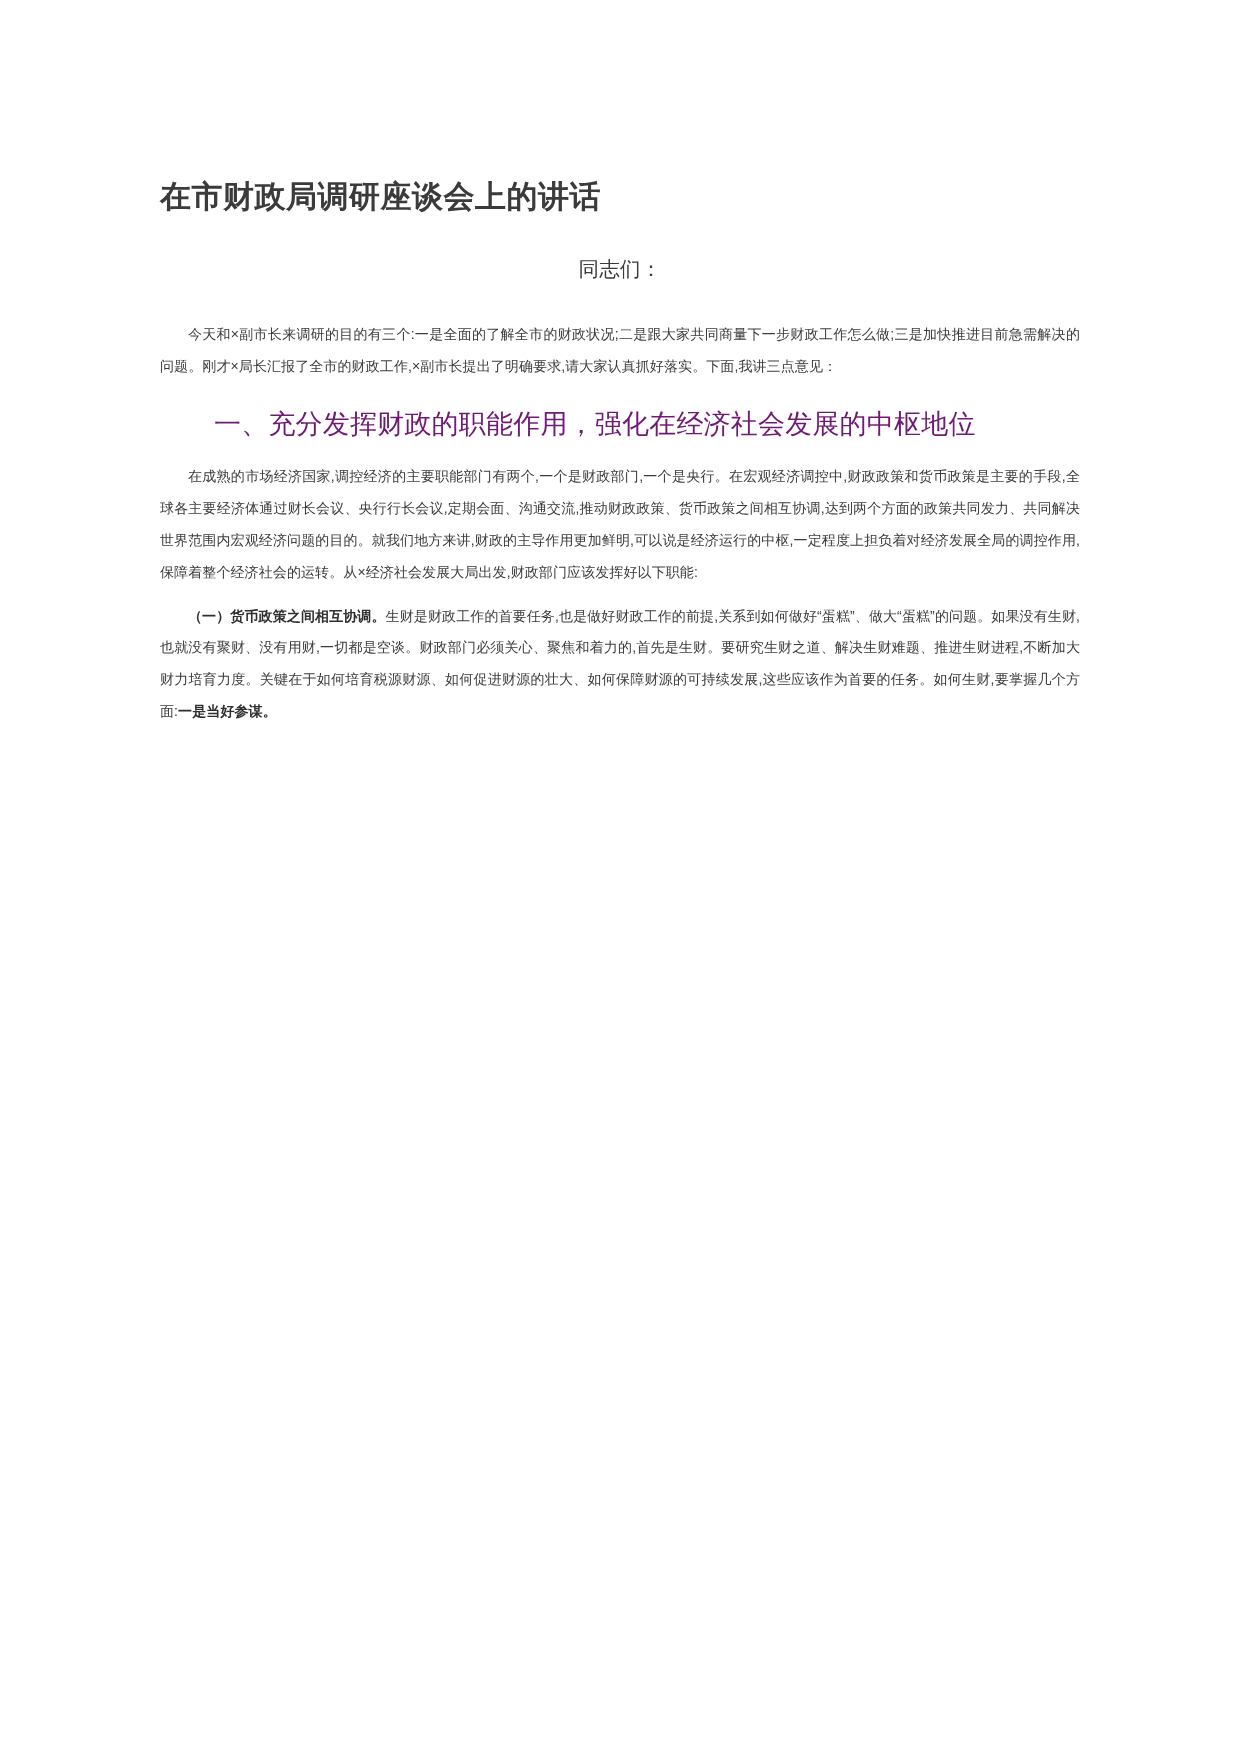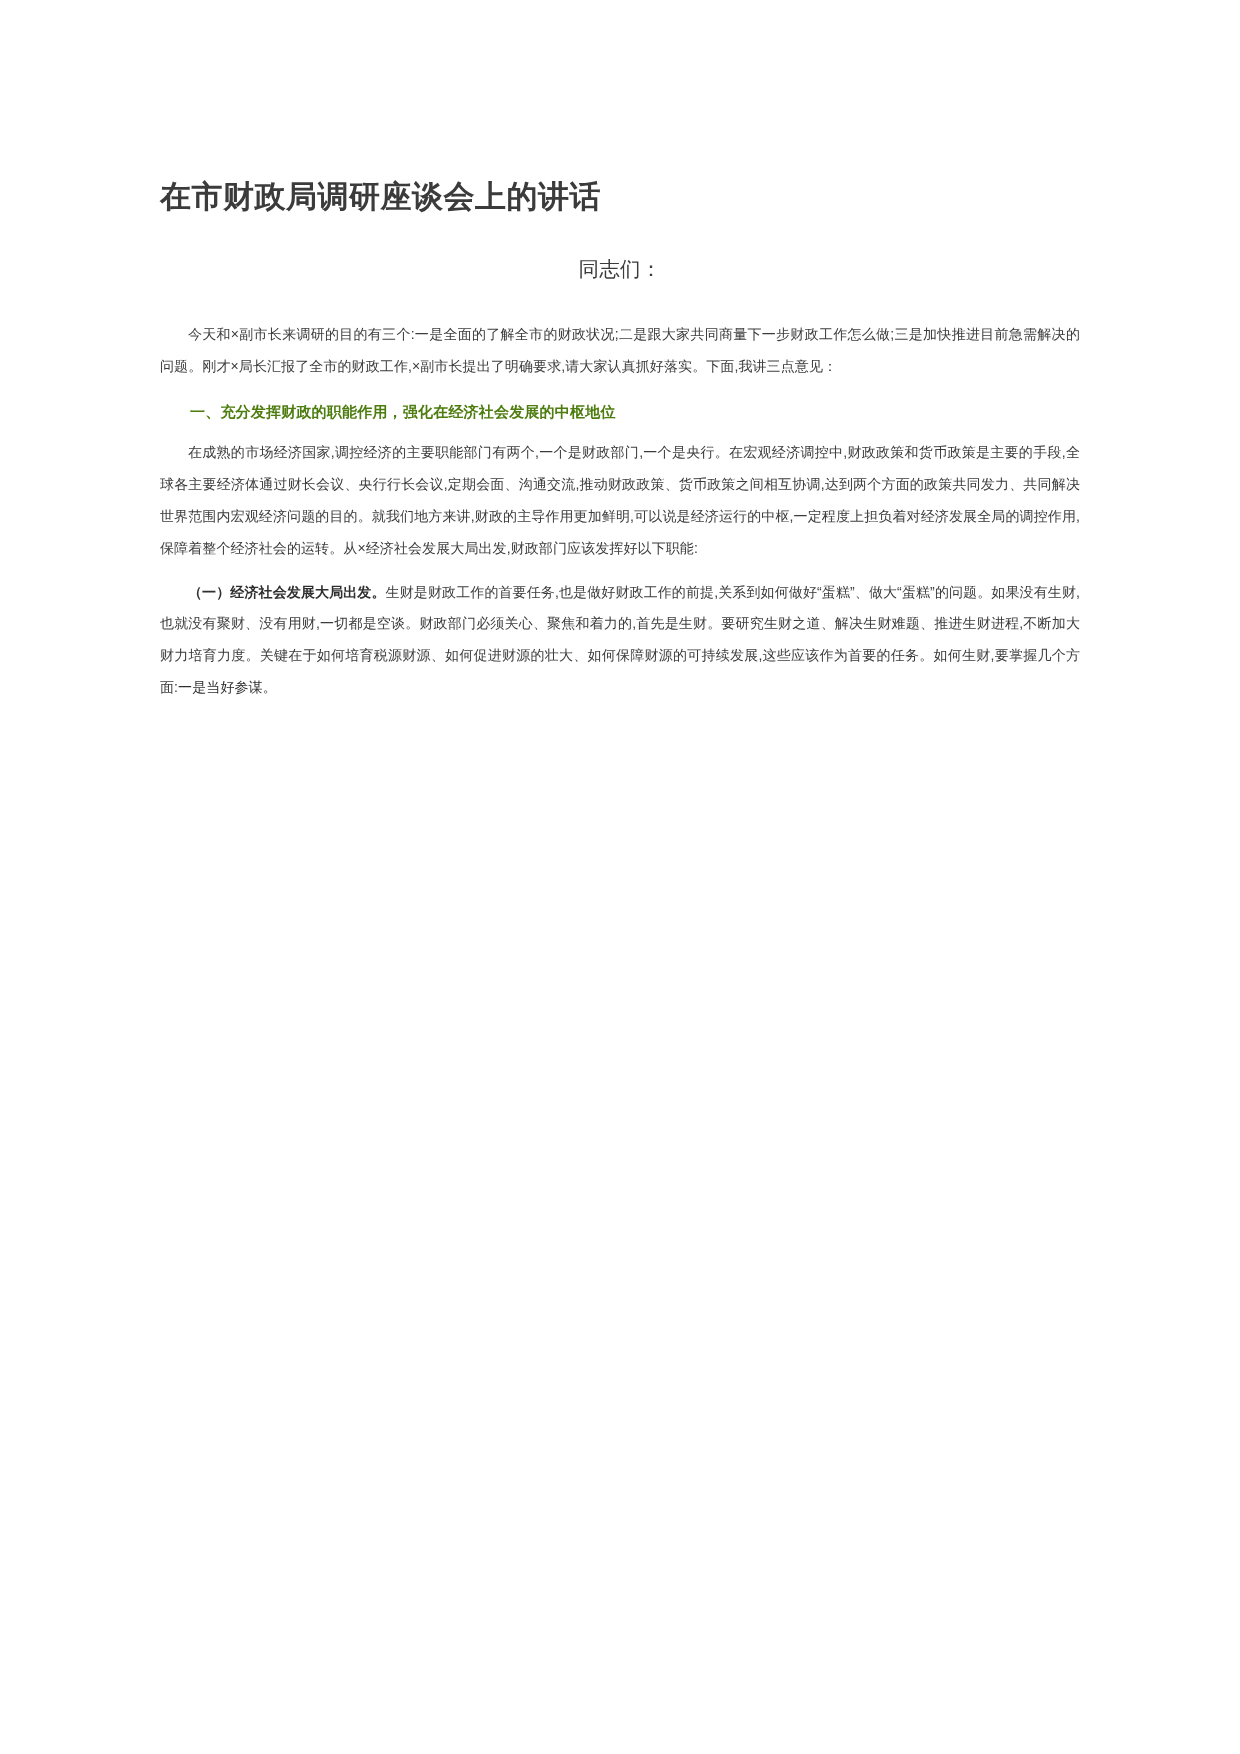--- a/index.html
+++ b/index.html
@@ -42,47 +42,47 @@
     font-size: 14px;
     color: #3b3b3b;
     line-height: 2.28;
     margin: 0 0 12px 0;
     text-indent: 2em;
     text-align: justify;
     text-justify: inter-ideograph;
     letter-spacing: 0.1px;
   }
   h2.section-heading {
-    font-size: 15px;
-    font-weight: 700;
-    color: #4d7c0f;
+    font-size: 27px;
+    font-weight: 400;
+    color: #701a75;
     line-height: 2.0;
     margin: 14px 0 10px 0;
     text-indent: 2em;
     letter-spacing: 0.2px;
   }
   .sub-lead {
     font-weight: 700;
     color: #2f2f2f;
   }
   .bold-run {
-    font-weight: 400;
+    font-weight: 700;
     color: #2f2f2f;
   }
 </style>
 </head>
 <body>
 
 <div class="page">
 
   <h1 class="doc-title">在市财政局调研座谈会上的讲话</h1>
 
   <div class="salutation">同志们：</div>
 
   <p class="body-para">今天和×副市长来调研的目的有三个:一是全面的了解全市的财政状况;二是跟大家共同商量下一步财政工作怎么做;三是加快推进目前急需解决的问题。刚才×局长汇报了全市的财政工作,×副市长提出了明确要求,请大家认真抓好落实。下面,我讲三点意见：</p>
 
   <h2 class="section-heading">一、充分发挥财政的职能作用，强化在经济社会发展的中枢地位</h2>
 
   <p class="body-para">在成熟的市场经济国家,调控经济的主要职能部门有两个,一个是财政部门,一个是央行。在宏观经济调控中,财政政策和货币政策是主要的手段,全球各主要经济体通过财长会议、央行行长会议,定期会面、沟通交流,推动财政政策、货币政策之间相互协调,达到两个方面的政策共同发力、共同解决世界范围内宏观经济问题的目的。就我们地方来讲,财政的主导作用更加鲜明,可以说是经济运行的中枢,一定程度上担负着对经济发展全局的调控作用,保障着整个经济社会的运转。从×经济社会发展大局出发,财政部门应该发挥好以下职能:</p>
 
-  <p class="body-para"><span class="sub-lead">（一）经济社会发展大局出发。</span><span>生财是财政工作的首要任务,也是做好财政工作的前提,关系到如何做好“蛋糕”、做大“蛋糕”的问题。如果没有生财,也就没有聚财、没有用财,一切都是空谈。财政部门必须关心、聚焦和着力的,首先是生财。要研究生财之道、解决生财难题、推进生财进程,不断加大财力培育力度。关键在于如何培育税源财源、如何促进财源的壮大、如何保障财源的可持续发展,这些应该作为首要的任务。如何生财,要掌握几个方面:</span><span class="bold-run">一是当好参谋。</span></p>
+  <p class="body-para"><span class="sub-lead">（一）货币政策之间相互协调。</span><span>生财是财政工作的首要任务,也是做好财政工作的前提,关系到如何做好“蛋糕”、做大“蛋糕”的问题。如果没有生财,也就没有聚财、没有用财,一切都是空谈。财政部门必须关心、聚焦和着力的,首先是生财。要研究生财之道、解决生财难题、推进生财进程,不断加大财力培育力度。关键在于如何培育税源财源、如何促进财源的壮大、如何保障财源的可持续发展,这些应该作为首要的任务。如何生财,要掌握几个方面:</span><span class="bold-run">一是当好参谋。</span></p>
 
 </div>
 
 </body></html>

